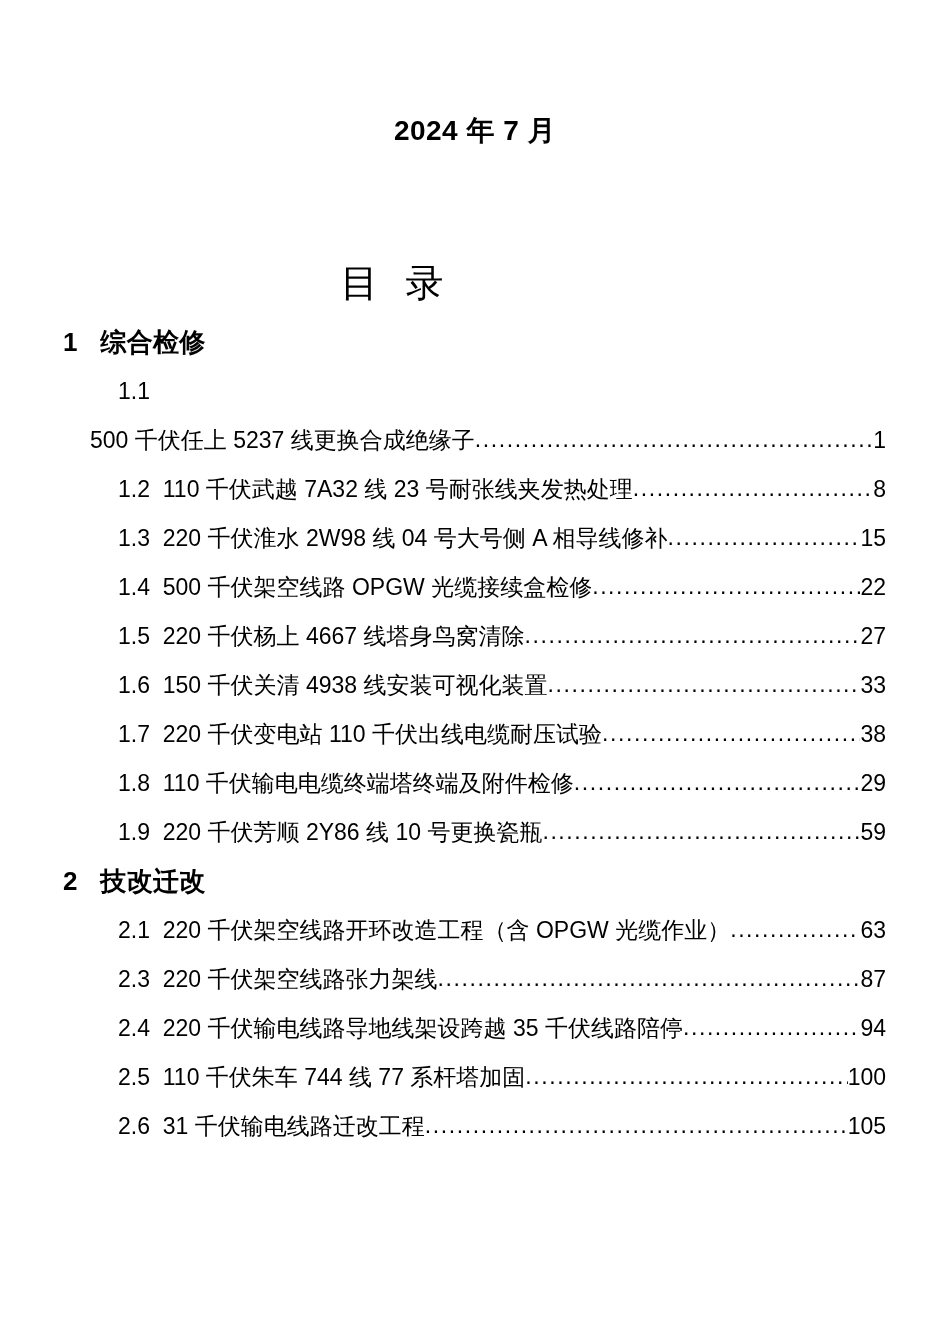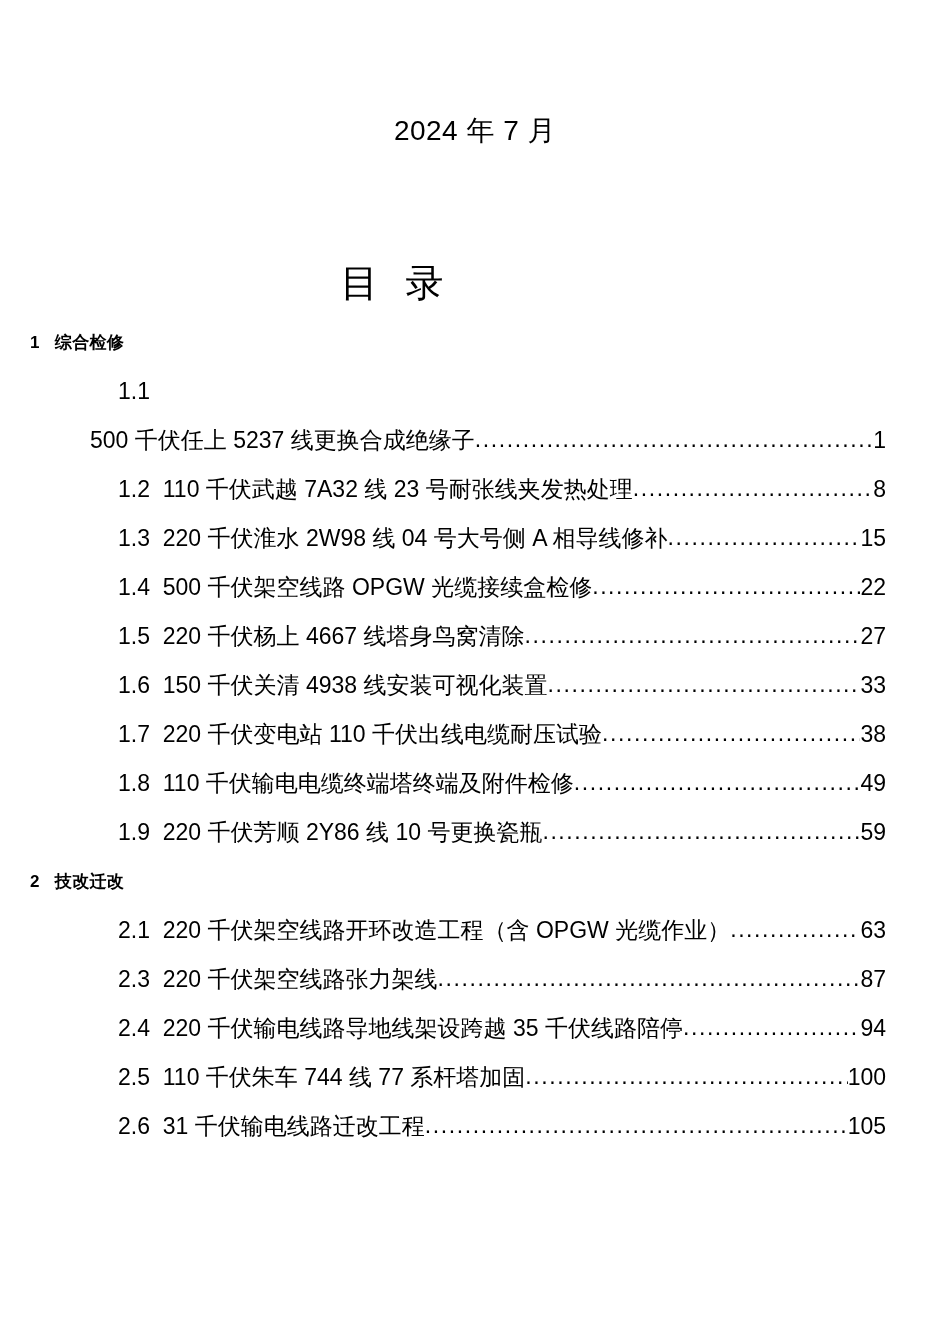--- a/index.html
+++ b/index.html
@@ -27,20 +27,21 @@
   
   .date-line {
     position: absolute;
     top: 112px;
     left: 0;
     width: 950px;
     text-align: center;
     font-size: 28px;
     letter-spacing: 0.5px;
     white-space: pre;
+    font-weight: bold;
   }
 
   
   .toc-title {
     position: absolute;
     top: 258px;
     left: 0;
     width: 786px;
     text-align: center;
     font-size: 38px;
@@ -51,23 +52,23 @@
 
   
   .toc-body {
     position: absolute;
     top: 318px;
     left: 0;
     width: 950px;
   }
 
   .section-heading {
-    font-size: 17px;
+    font-size: 26px;
     font-weight: bold;
-    padding-left: 30px;
+    padding-left: 63px;
     height: 49px;
     line-height: 49px;
     white-space: pre;
     letter-spacing: 0.3px;
   }
   .section-heading .sec-num {
     display: inline;
   }
   .section-heading .sec-label {
     display: inline;
@@ -179,21 +180,21 @@
         <span>&nbsp;&nbsp;</span>
         <span class="entry-text">220 千伏变电站 110 千伏出线电缆耐压试验</span>
         <span class="leader"></span>
         <span class="entry-page">38</span>
       </div>
       <div class="toc-entry">
         <span class="entry-num">1.8</span>
         <span>&nbsp;&nbsp;</span>
         <span class="entry-text">110 千伏输电电缆终端塔终端及附件检修</span>
         <span class="leader"></span>
-        <span class="entry-page">49</span>
+        <span class="entry-page">29</span>
       </div>
       <div class="toc-entry">
         <span class="entry-num">1.9</span>
         <span>&nbsp;&nbsp;</span>
         <span class="entry-text">220 千伏芳顺 2Y86 线 10 号更换瓷瓶</span>
         <span class="leader"></span>
         <span class="entry-page">59</span>
       </div>
       <div class="section-heading"><span class="sec-num">2</span><span>&nbsp;&nbsp;&nbsp;</span><span class="sec-label">技改迁改</span></div>
       <div class="toc-entry">

